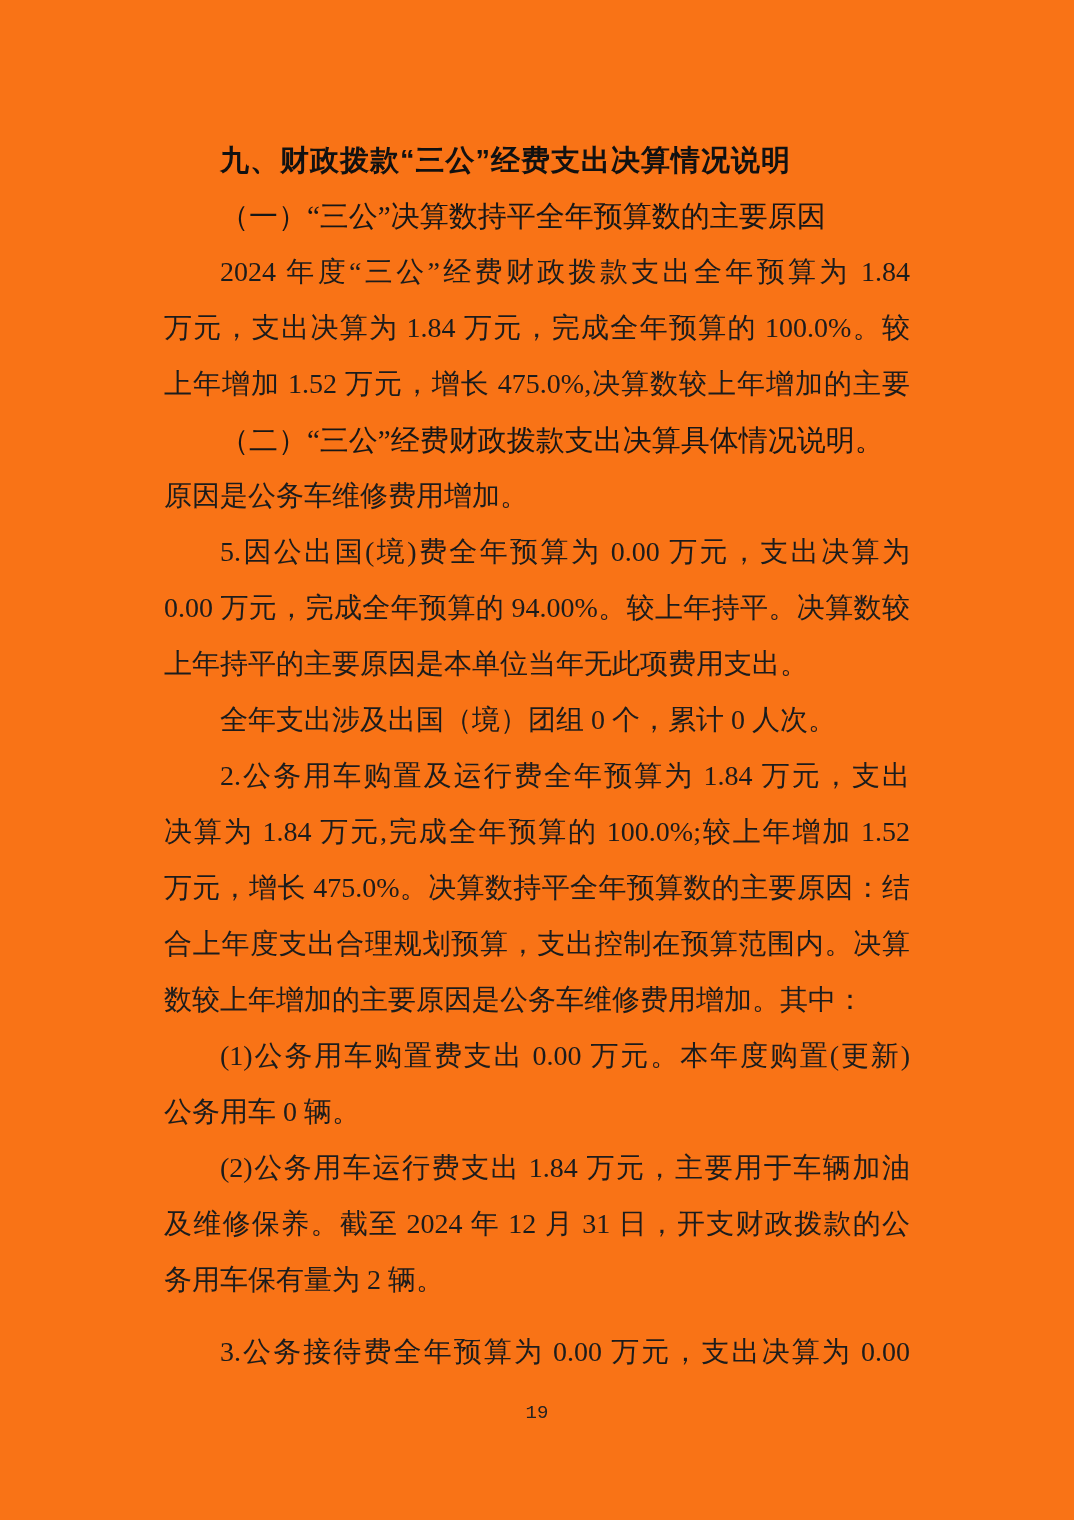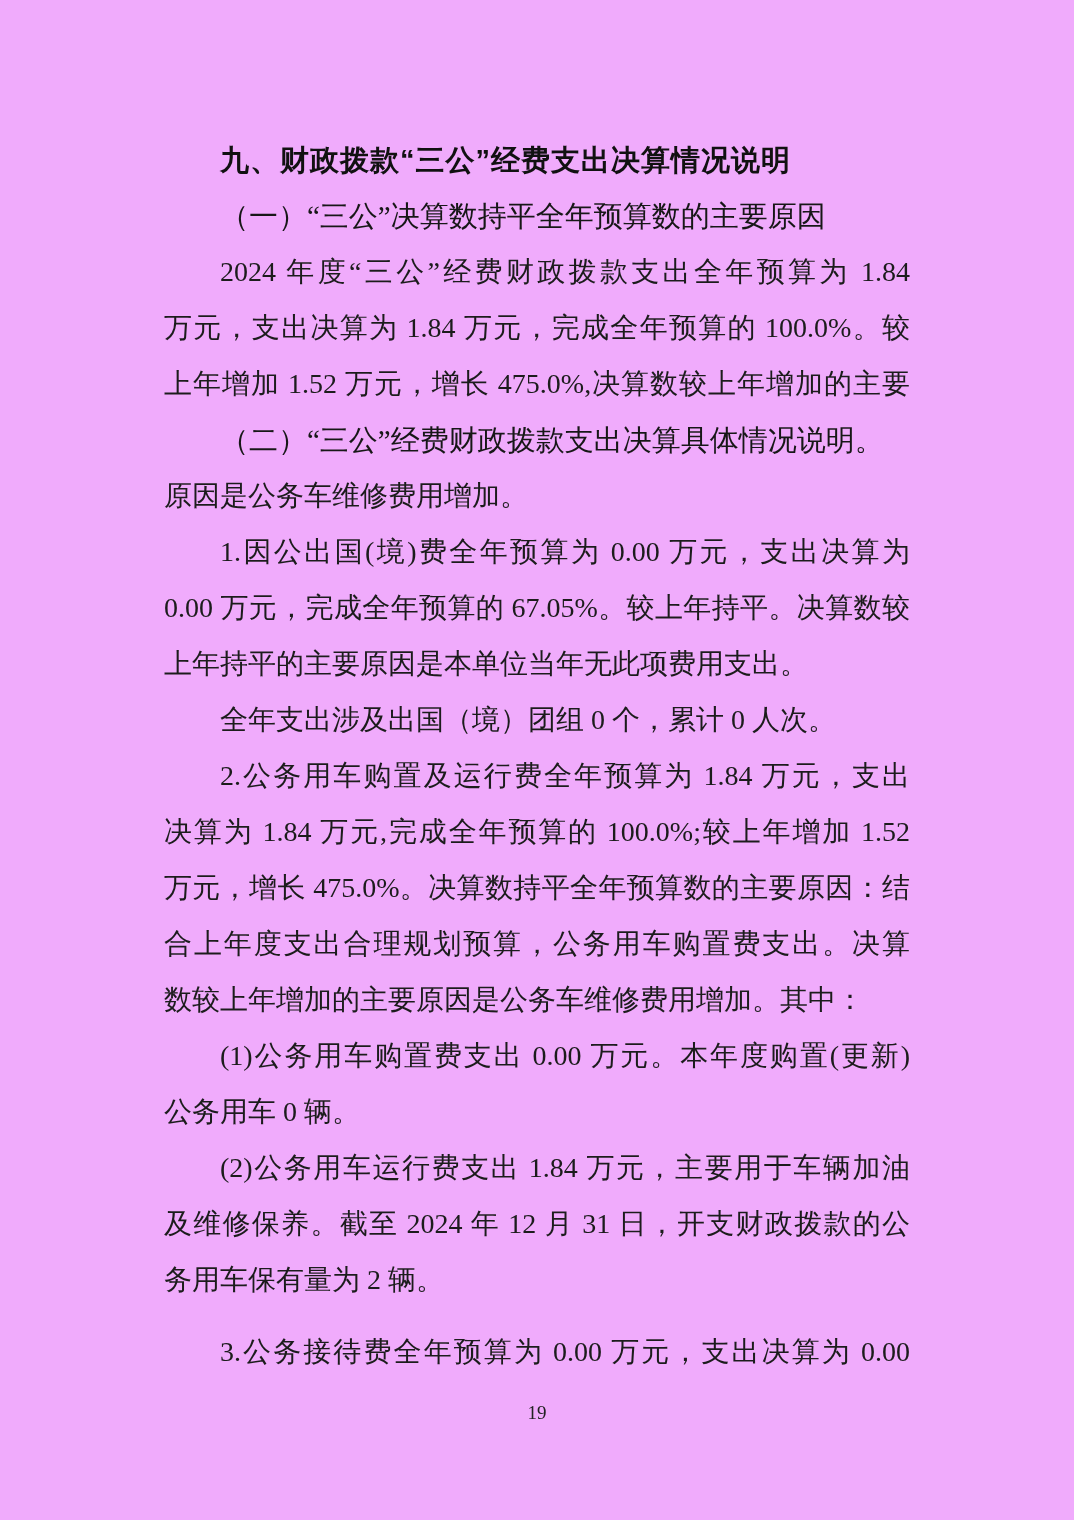--- a/index.html
+++ b/index.html
@@ -4,21 +4,21 @@
 <style>
   html, body {
     margin: 0;
     padding: 0;
     background: #ffffff;
   }
   .page {
     position: relative;
     width: 1074px;
     height: 1520px;
-    background: #f0abfc;
+    background: #f97316;
     overflow: hidden;
     color: #1a1a1a;
   }
   .content {
     position: absolute;
     top: 132px;
     left: 164px;
     width: 746px;
   }
   .line {
@@ -55,45 +55,45 @@
   }
   .para-gap {
     margin-top: 16px;
   }
   .page-number {
     position: absolute;
     top: 1402px;
     left: 0;
     width: 100%;
     text-align: center;
-    font-family: Liberation Serif, serif;
+    font-family: Liberation Mono, monospace;
     font-size: 19px;
     color: #222222;
   }
 </style>
 </head>
 <body>
 
 <div class="page">
   <div class="content">
     <div class="line heading indent end">九、财政拨款“三公”经费支出决算情况说明</div>
     <div class="line kaiti indent end">（一）“三公”决算数持平全年预算数的主要原因</div>
     <div class="line indent fill">2024 年度“三公”经费财政拨款支出全年预算为 1.84</div>
     <div class="line fill">万元，支出决算为 1.84 万元，完成全年预算的 100.0%。较</div>
     <div class="line fill">上年增加 1.52 万元，增长 475.0%,决算数较上年增加的主要</div>
     <div class="line kaiti indent end">（二）“三公”经费财政拨款支出决算具体情况说明。</div>
     <div class="line end">原因是公务车维修费用增加。</div>
-    <div class="line indent fill">1.因公出国(境)费全年预算为 0.00 万元，支出决算为</div>
-    <div class="line fill">0.00 万元，完成全年预算的 67.05%。较上年持平。决算数较</div>
+    <div class="line indent fill">5.因公出国(境)费全年预算为 0.00 万元，支出决算为</div>
+    <div class="line fill">0.00 万元，完成全年预算的 94.00%。较上年持平。决算数较</div>
     <div class="line end">上年持平的主要原因是本单位当年无此项费用支出。</div>
     <div class="line indent end">全年支出涉及出国（境）团组 0 个，累计 0 人次。</div>
     <div class="line indent fill">2.公务用车购置及运行费全年预算为 1.84 万元，支出</div>
     <div class="line fill">决算为 1.84 万元,完成全年预算的 100.0%;较上年增加 1.52</div>
     <div class="line fill">万元，增长 475.0%。决算数持平全年预算数的主要原因：结</div>
-    <div class="line fill">合上年度支出合理规划预算，公务用车购置费支出。决算</div>
+    <div class="line fill">合上年度支出合理规划预算，支出控制在预算范围内。决算</div>
     <div class="line end">数较上年增加的主要原因是公务车维修费用增加。其中：</div>
     <div class="line indent fill">(1)公务用车购置费支出 0.00 万元。本年度购置(更新)</div>
     <div class="line end">公务用车 0 辆。</div>
     <div class="line indent fill">(2)公务用车运行费支出 1.84 万元，主要用于车辆加油</div>
     <div class="line fill">及维修保养。截至 2024 年 12 月 31 日，开支财政拨款的公</div>
     <div class="line end">务用车保有量为 2 辆。</div>
     <div class="line indent fill para-gap">3.公务接待费全年预算为 0.00 万元，支出决算为 0.00</div>
   </div>
   <div class="page-number">19</div>
 </div>

